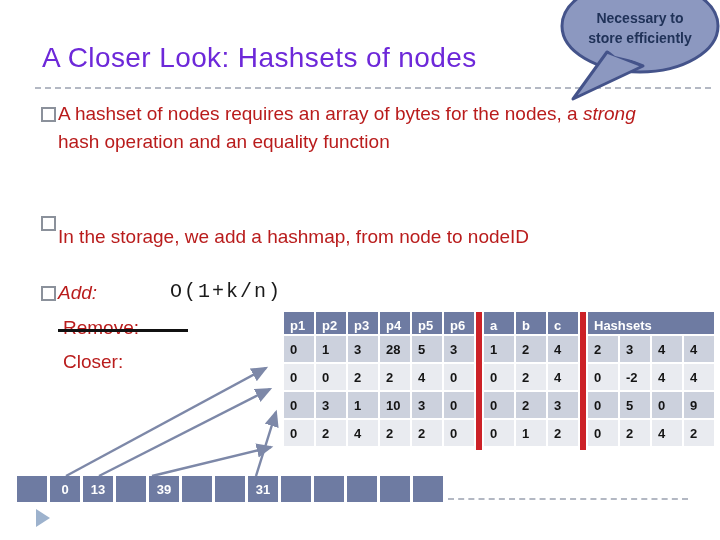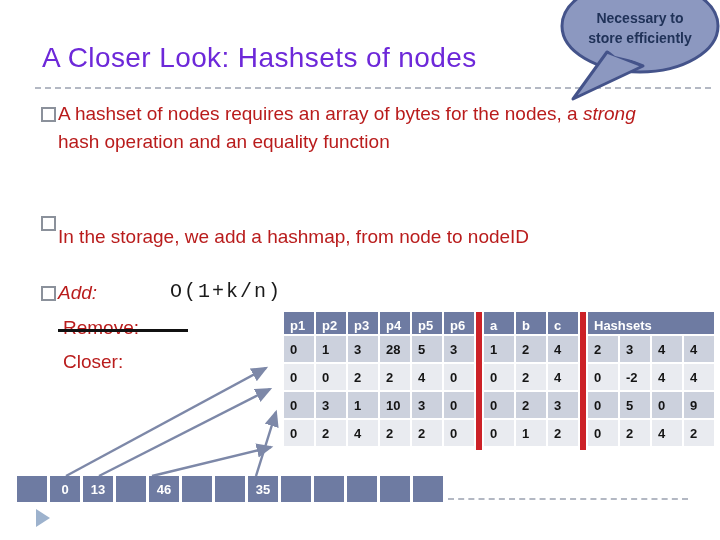--- a/index.html
+++ b/index.html
@@ -186,24 +186,24 @@
       <div class="td light">2</div>
       <div class="td light">4</div>
       <div class="td light">2</div>
     </div>
 
   <div id="hash-array">
       <div class="box"></div>
       <div class="box">0</div>
       <div class="box">13</div>
       <div class="box"></div>
-      <div class="box">46</div>
-      <div class="box"></div>
-      <div class="box"></div>
-      <div class="box">35</div>
+      <div class="box">39</div>
+      <div class="box"></div>
+      <div class="box"></div>
+      <div class="box">31</div>
       <div class="box"></div>
       <div class="box"></div>
       <div class="box"></div>
       <div class="box"></div>
       <div class="box"></div>
     </div>
 
   <div class="sep-bottom"></div>
   <div class="footer-tri"></div>
 

